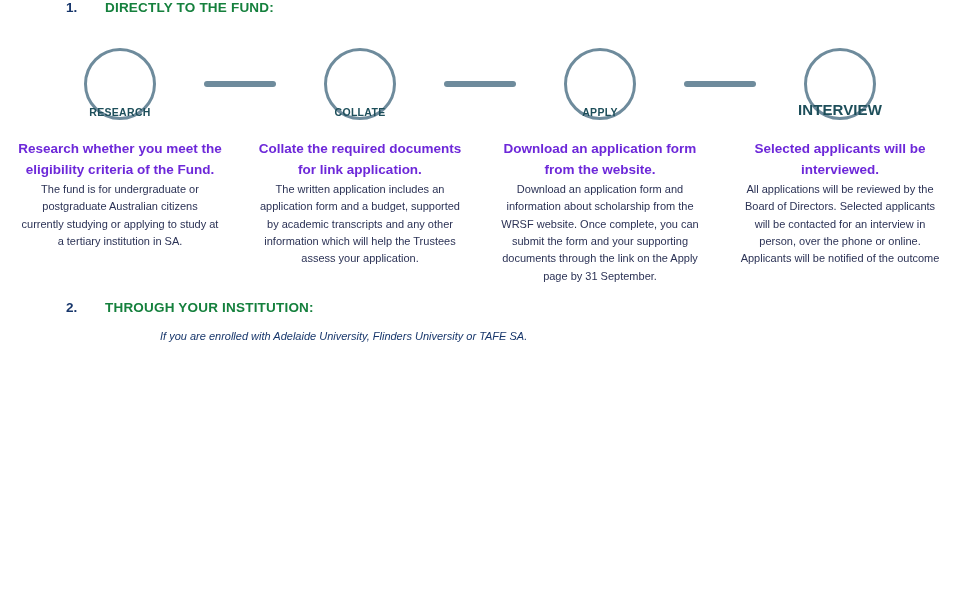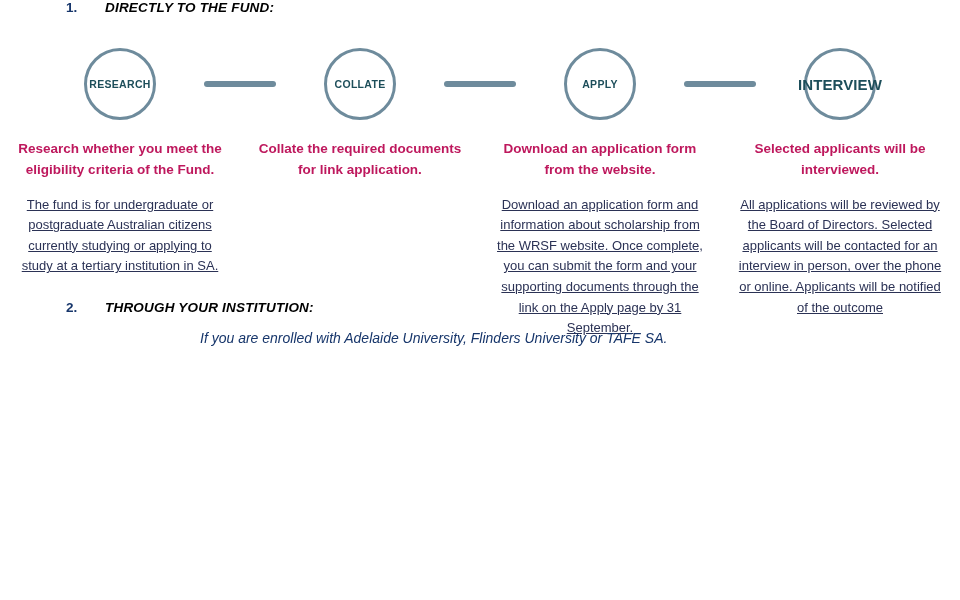--- a/index.html
+++ b/index.html
@@ -46,33 +46,31 @@
     font-weight: bold;
     color: #17366b;
     letter-spacing: 0.1px;
   }
   .section-title {
     position: absolute;
     left: 105px;
     top: 0;
     font-size: 13.5px;
     font-weight: bold;
-    color: #000000;
+    color: #15803d;
     letter-spacing: 0.2px;
-    font-style: italic;
   }
   .section-subtitle {
     position: absolute;
     left: 160px;
     top: 30px;
-    font-size: 14px;
+    font-size: 11px;
     font-style: italic;
     color: #17366b;
     white-space: nowrap;
-    margin-left: 40px;
   }
 
   
   .steps {
     position: absolute;
     left: 0;
     top: 0;
     width: 960px;
     display: flex;
     flex-direction: row;
@@ -97,21 +95,21 @@
     justify-content: center;
   }
 
   .circle {
     width: 72px;
     height: 72px;
     border-radius: 50%;
     border: 3px solid #6e8b9c;
     box-sizing: border-box;
     display: flex;
-    align-items: center;
+    align-items: flex-end;
     justify-content: center;
     background: #ffffff;
     position: relative;
     z-index: 2;
   }
   .circle-label {
     font-size: 10.5px;
     font-weight: bold;
     letter-spacing: 0.3px;
     color: #1d4e5a;
@@ -137,31 +135,29 @@
   }
   .step:last-child .connector { display: none; }
 
   .step-heading {
     margin-top: 16px;
     width: 210px;
     text-align: center;
     font-size: 13.5px;
     font-weight: bold;
     line-height: 1.55;
-    color: #be185d;
+    color: #6d28d9;
   }
 
   .step-body {
-    margin-top: 14px;
     width: 200px;
     text-align: center;
-    font-size: 13px;
+    font-size: 11px;
     line-height: 1.58;
     color: #2b3255;
-    text-decoration: underline;
   }
   .step-body.wide { width: 208px; }
 </style>
 </head>
 <body>
 
 <div class="page">
 
   <div class="section section-1">
 
@@ -184,20 +180,21 @@
       </div>
 
       <div class="step">
         <div class="circle-wrap">
           <div class="circle">
             <span class="circle-label">COLLATE</span>
           </div>
           <div class="connector"></div>
         </div>
         <div class="step-heading">Collate the required documents for link application.</div>
+        <div class="step-body wide">The written application includes an application form and a budget, supported by academic transcripts and any other information which will help the Trustees assess your application.</div>
       </div>
 
       <div class="step">
         <div class="circle-wrap">
           <div class="circle">
             <span class="circle-label">APPLY</span>
           </div>
           <div class="connector"></div>
         </div>
         <div class="step-heading">Download an application form from the website.</div>

